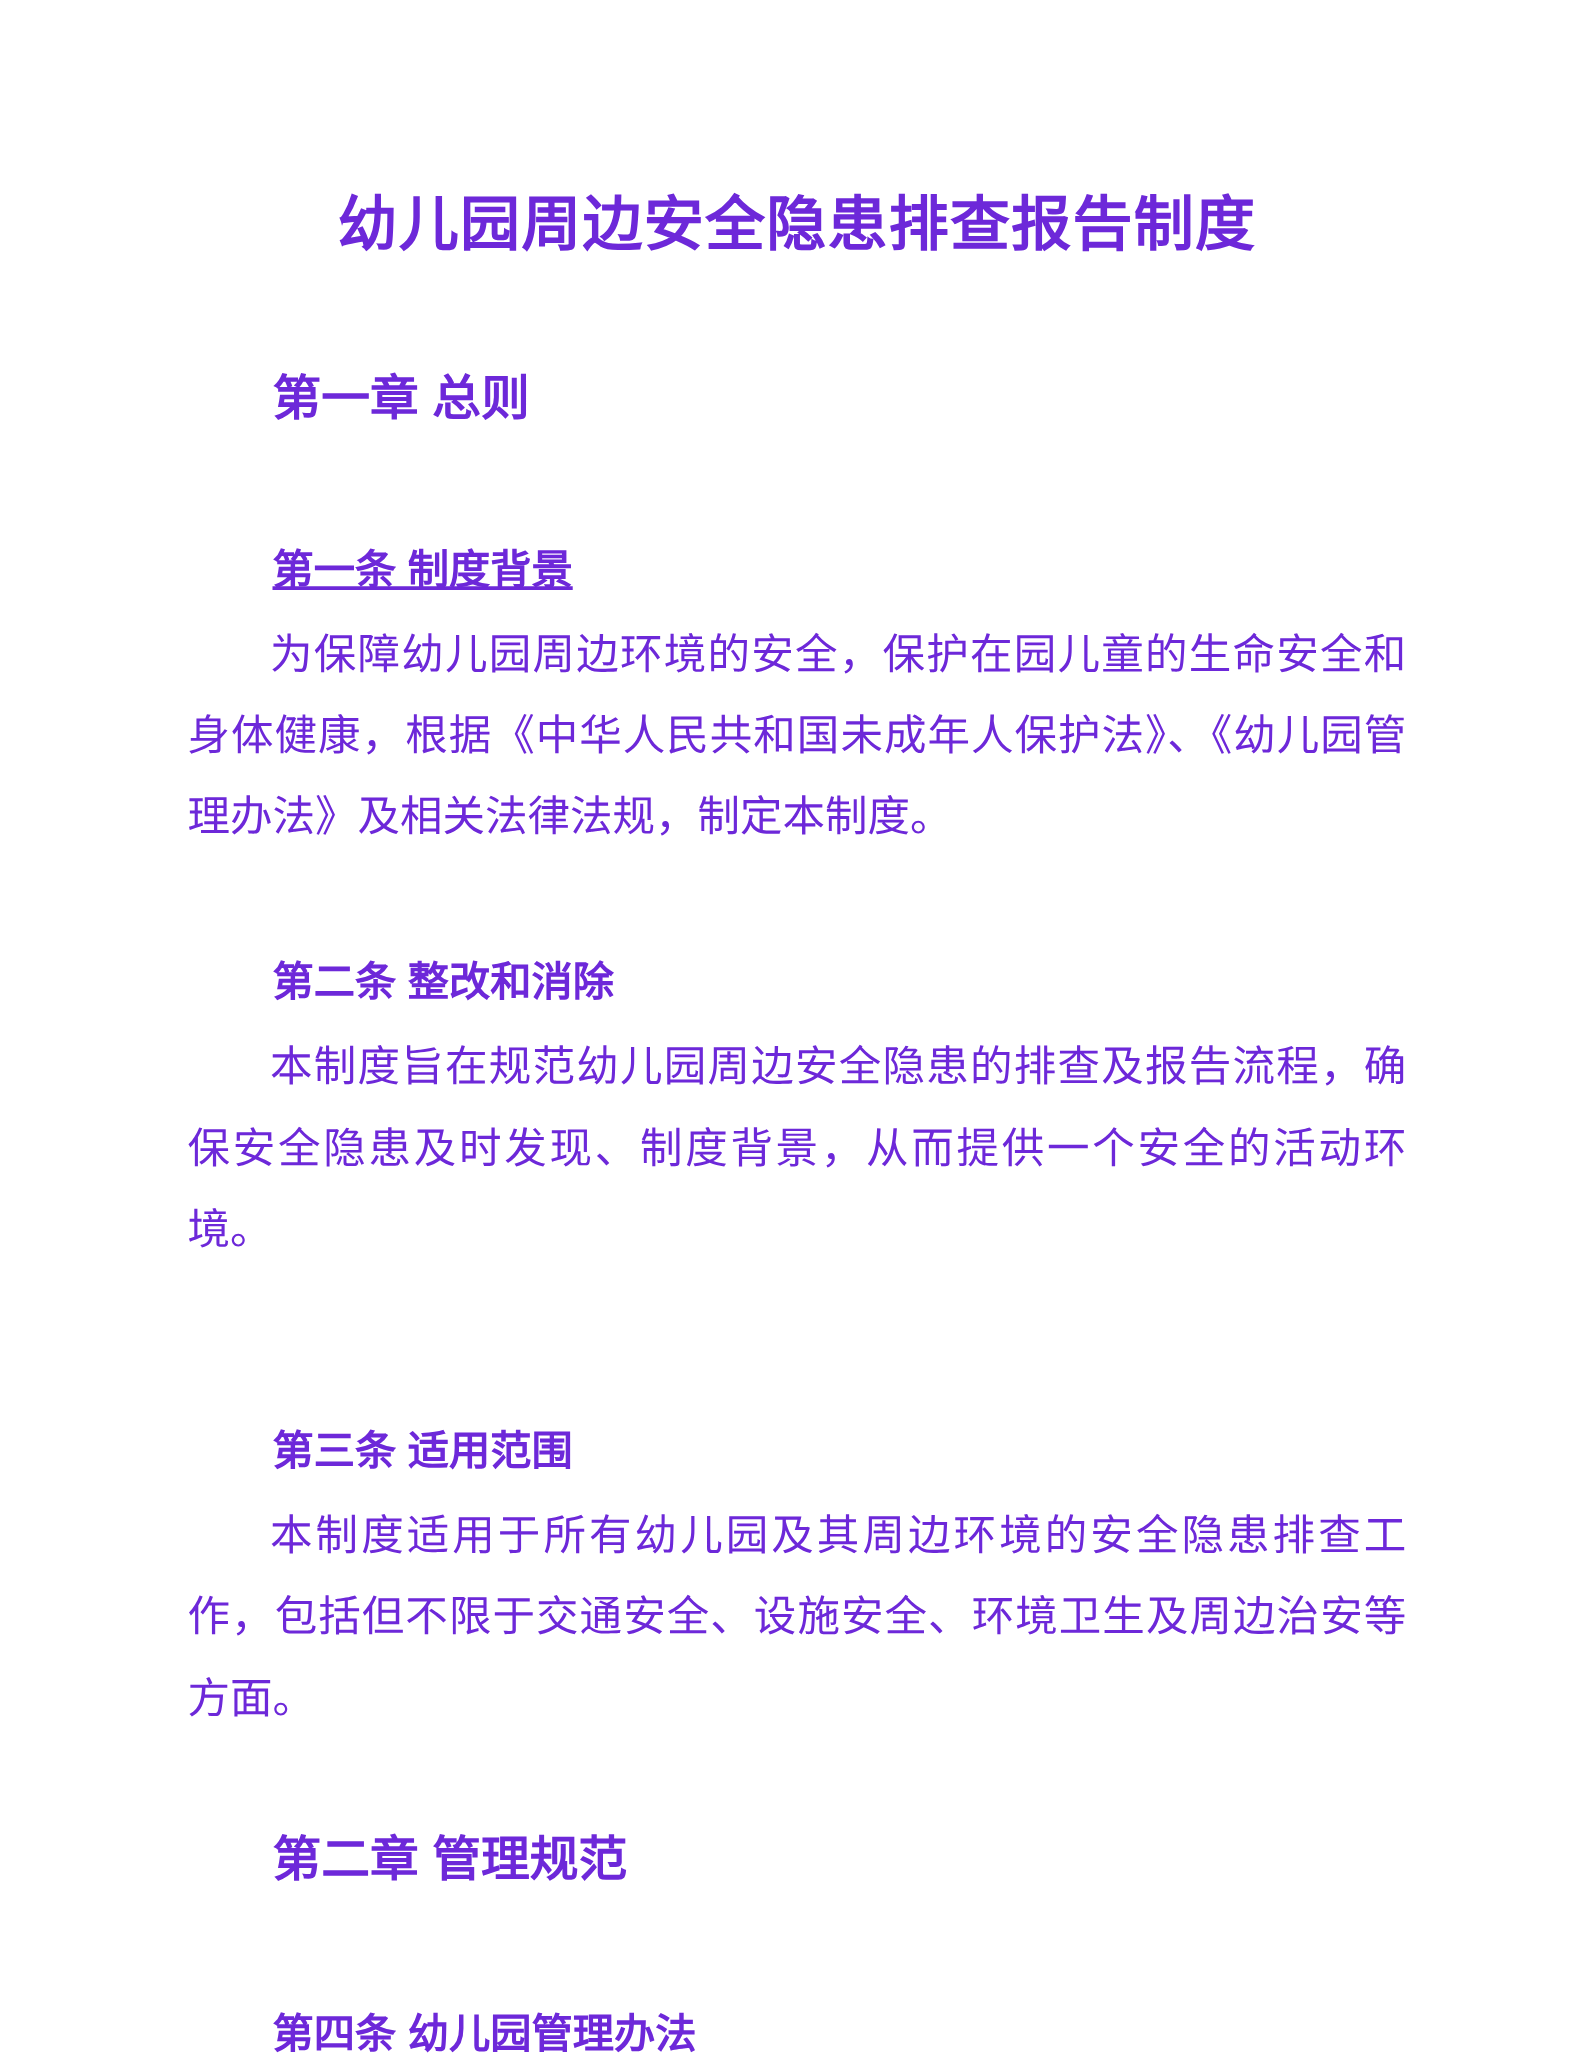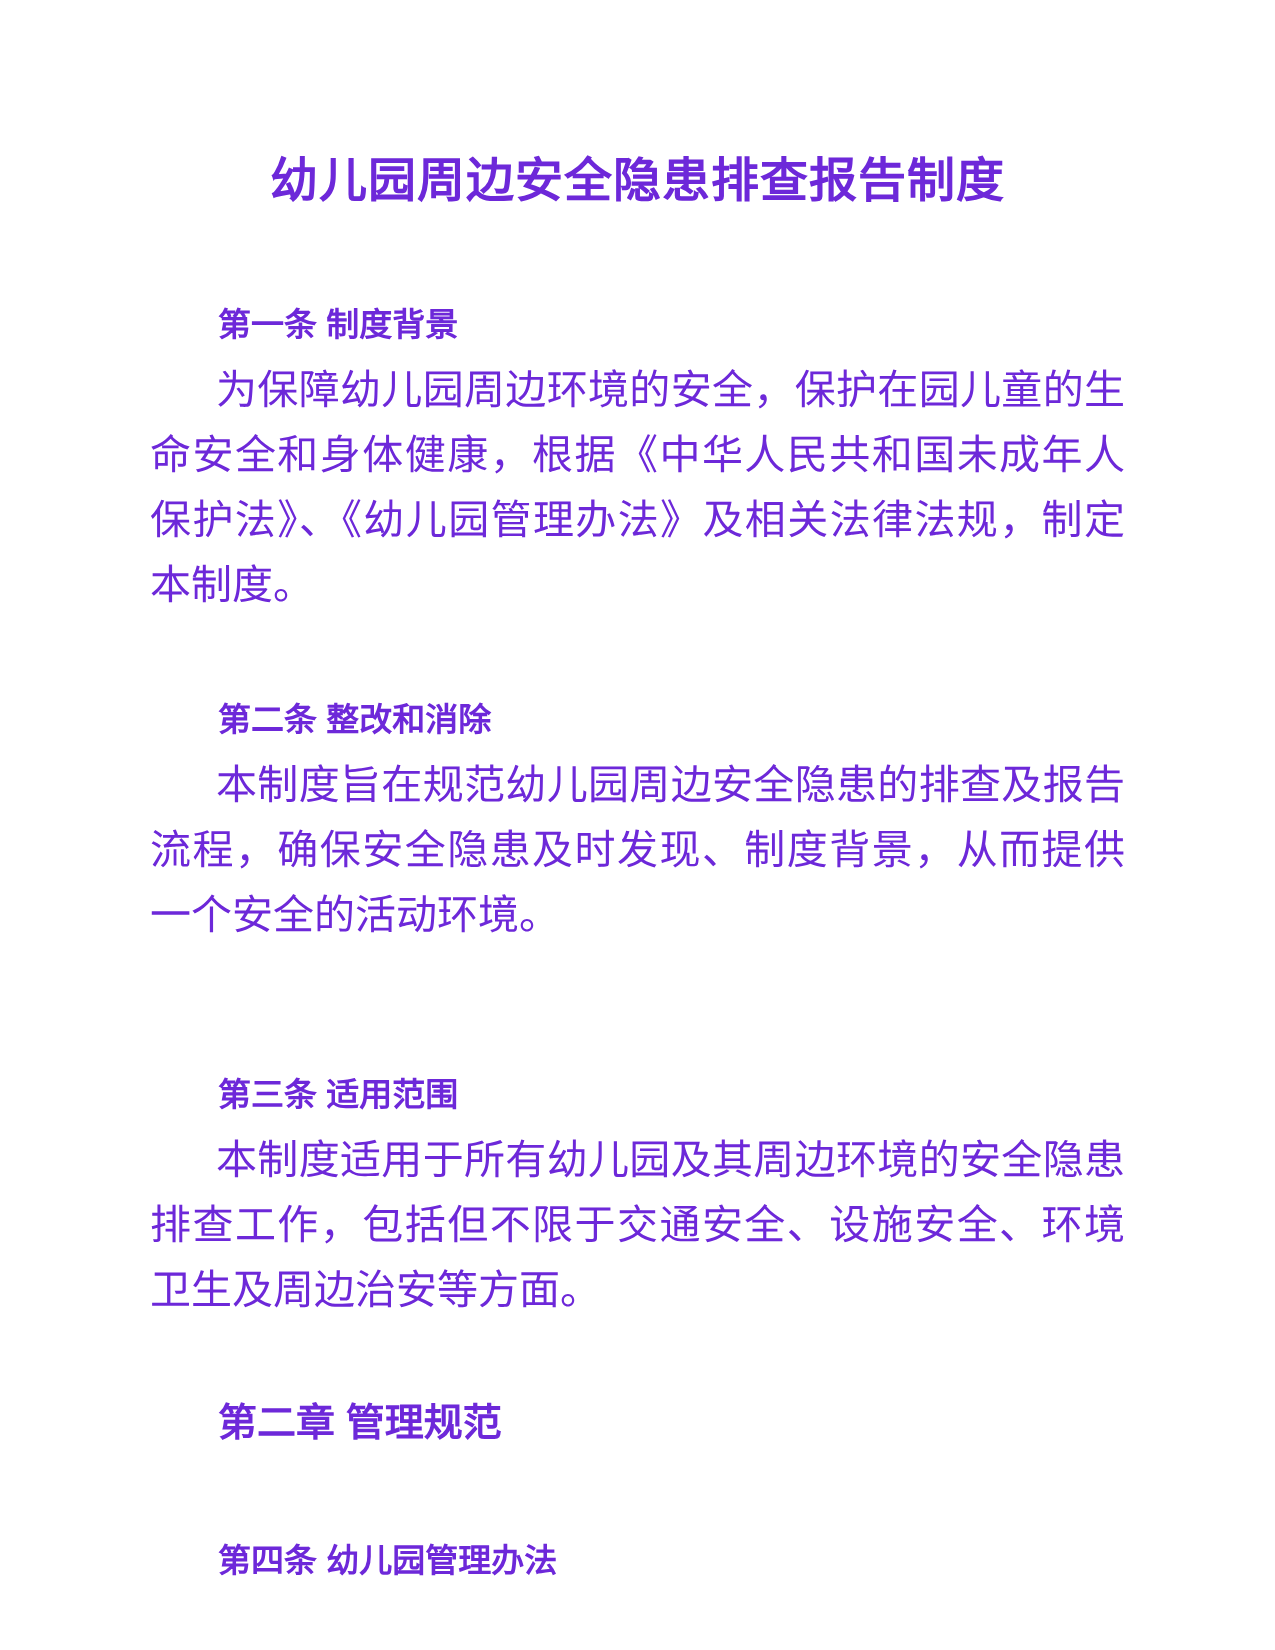--- a/index.html
+++ b/index.html
@@ -41,44 +41,45 @@
   
   .article-heading {
     font-family: "Liberation Sans", "DejaVu Sans", sans-serif;
     font-weight: 700;
     font-size: 33px;
     line-height: 48px;
     margin: 0 0 0 68px;
   }
   
   .article-body {
-    font-family: Liberation Mono, monospace;
+    font-family: Liberation Sans, sans-serif;
     font-weight: 400;
-    font-size: 41px;
+    font-size: 34px;
     line-height: 65px;
     text-align: justify;
     text-indent: 66px;
     margin: 12px 0 0 0;
   }
   
   .mt-ch1 { margin-top: 81px; }
-  .mt-a1  { margin-top: 87px; }
+  .mt-a1  { margin-top: 87px; text-decoration: underline; }
   .mt-a2  { margin-top: 75px; }
   .mt-a3  { margin-top: 120px; }
   .mt-ch2 { margin-top: 72px; }
   .mt-a4  { margin-top: 89px; }
 </style>
 </head>
 <body>
 
 <div class="page">
   <div class="content">
 
     <h1 class="doc-title">幼儿园周边安全隐患排查报告制度</h1>
 
+    <h2 class="chapter-heading mt-ch1">第一章 总则</h2>
 
     <h3 class="article-heading mt-a1">第一条 制度背景</h3>
     <p class="article-body">为保障幼儿园周边环境的安全，保护在园儿童的生命安全和身体健康，根据《中华人民共和国未成年人保护法》、《幼儿园管理办法》及相关法律法规，制定本制度。</p>
 
     <h3 class="article-heading mt-a2">第二条 整改和消除</h3>
     <p class="article-body">本制度旨在规范幼儿园周边安全隐患的排查及报告流程，确保安全隐患及时发现、制度背景，从而提供一个安全的活动环境。</p>
 
     <h3 class="article-heading mt-a3">第三条 适用范围</h3>
     <p class="article-body">本制度适用于所有幼儿园及其周边环境的安全隐患排查工作，包括但不限于交通安全、设施安全、环境卫生及周边治安等方面。</p>
 

